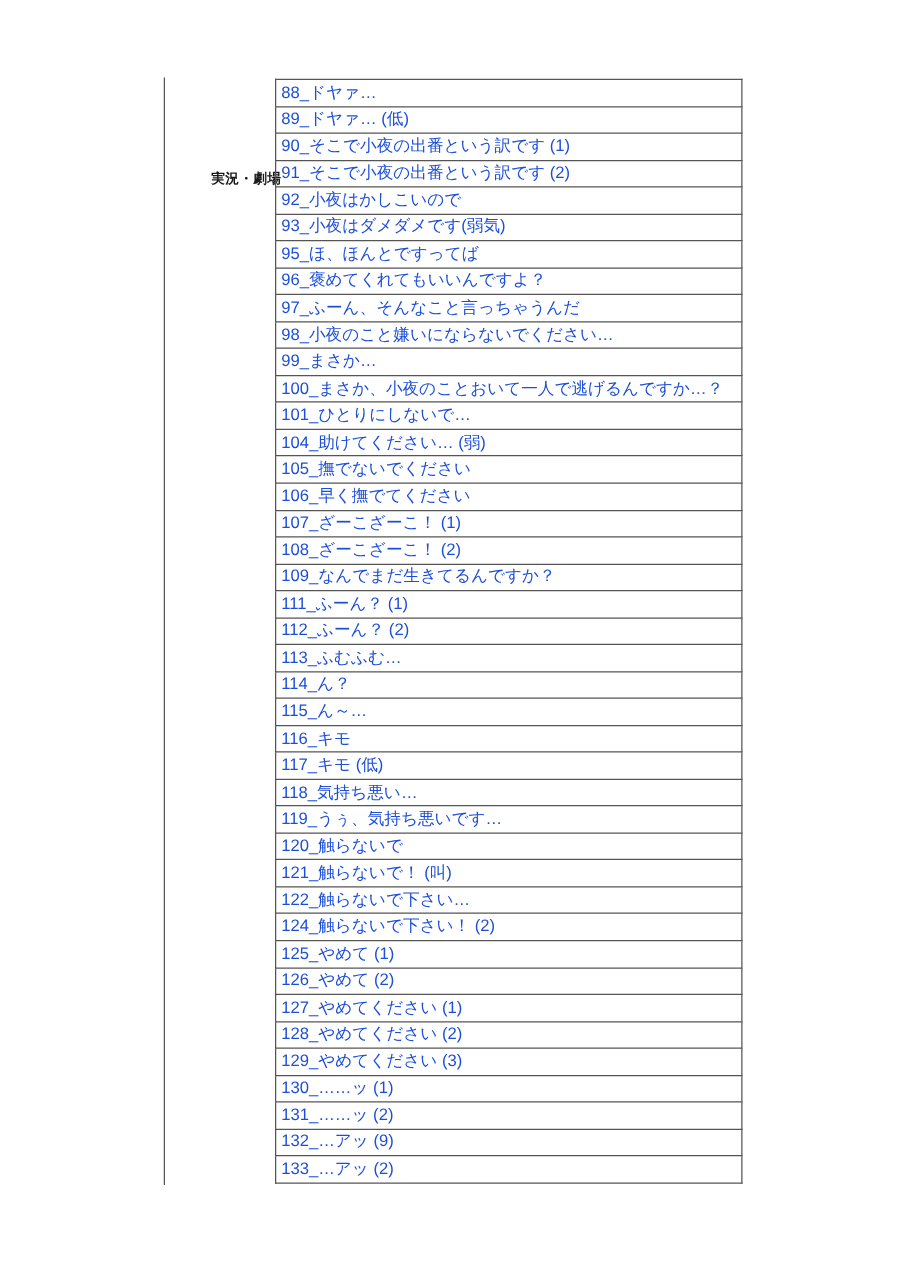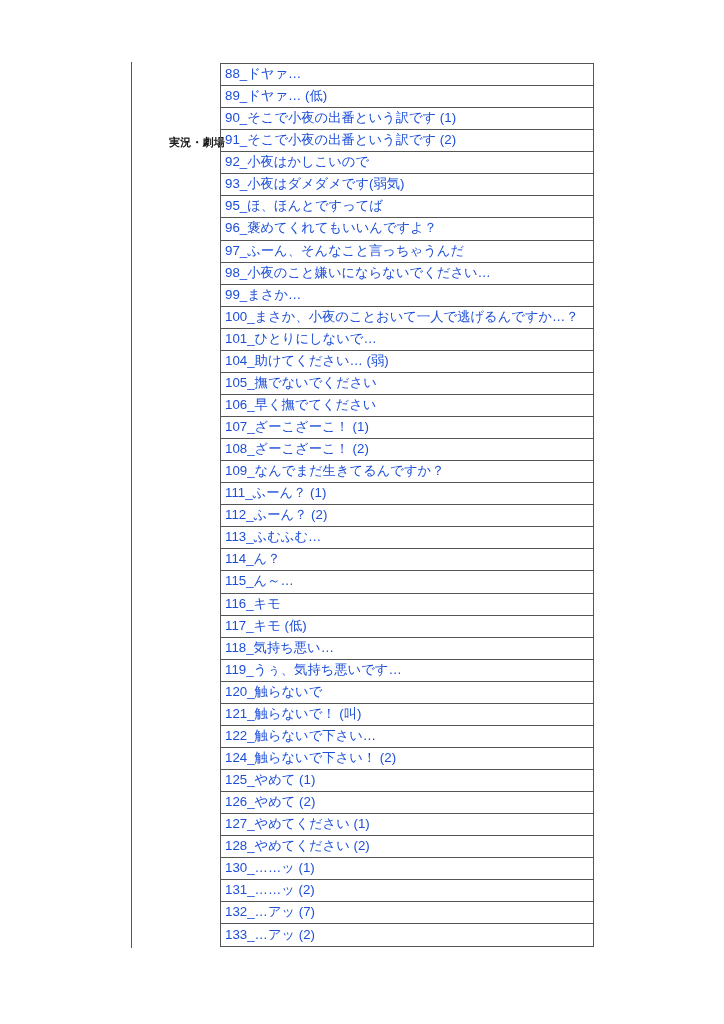--- a/index.html
+++ b/index.html
@@ -163,26 +163,29 @@
         <tr>
           <td>126_やめて (2)</td>
         </tr>
         <tr>
           <td>127_やめてください (1)</td>
         </tr>
         <tr>
           <td>128_やめてください (2)</td>
         </tr>
         <tr>
+          <td>129_やめてください (3)</td>
+        </tr>
+        <tr>
           <td>130_……ッ (1)</td>
         </tr>
         <tr>
           <td>131_……ッ (2)</td>
         </tr>
         <tr>
-          <td>132_…アッ (7)</td>
+          <td>132_…アッ (9)</td>
         </tr>
         <tr>
           <td>133_…アッ (2)</td>
         </tr>
       </tbody>
   </table>
 </div>
 
 </body></html>

